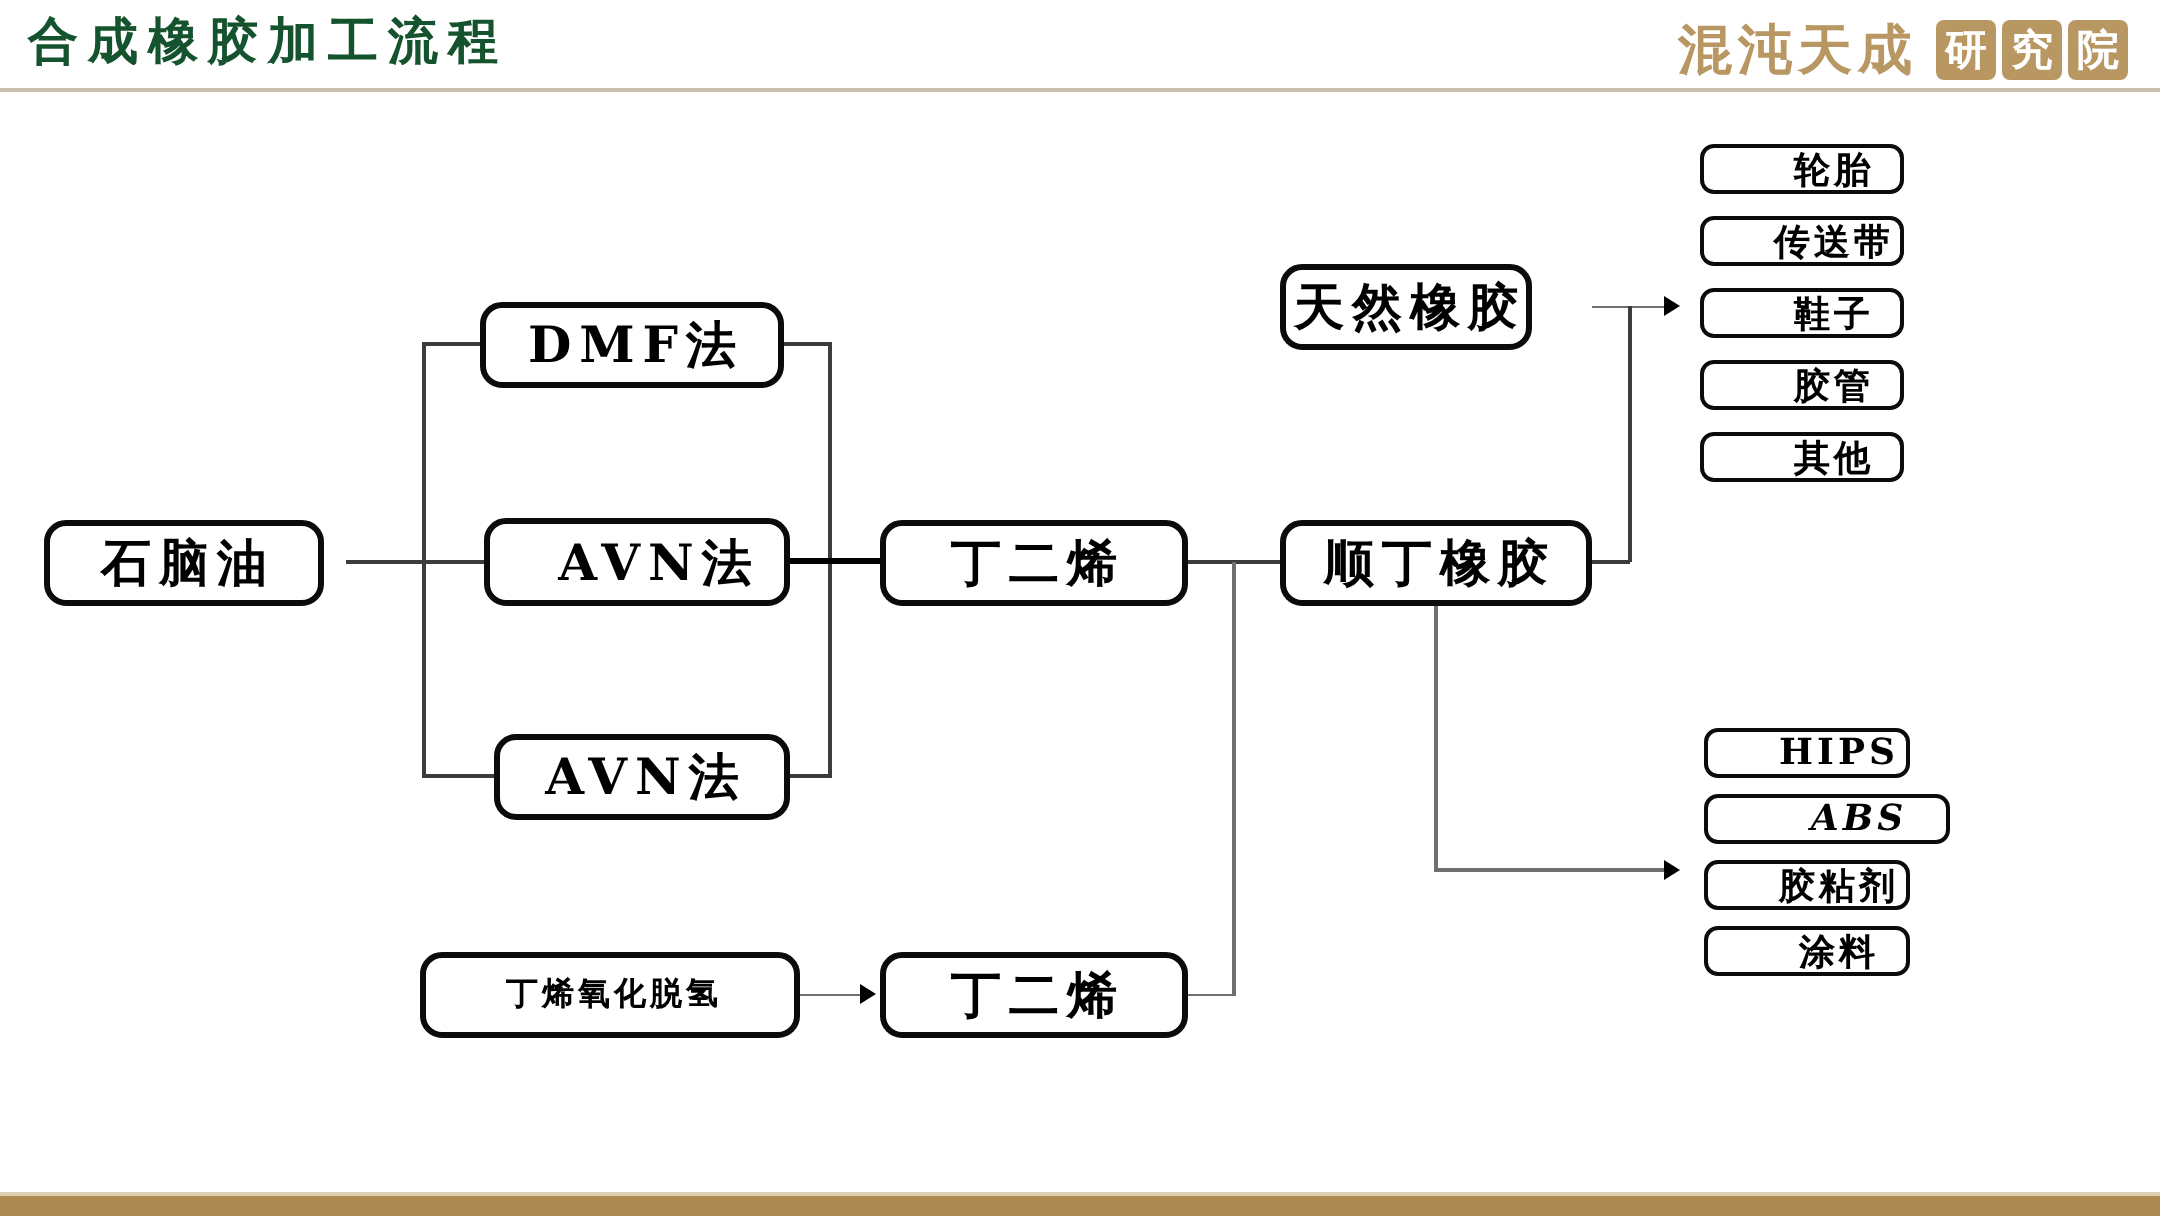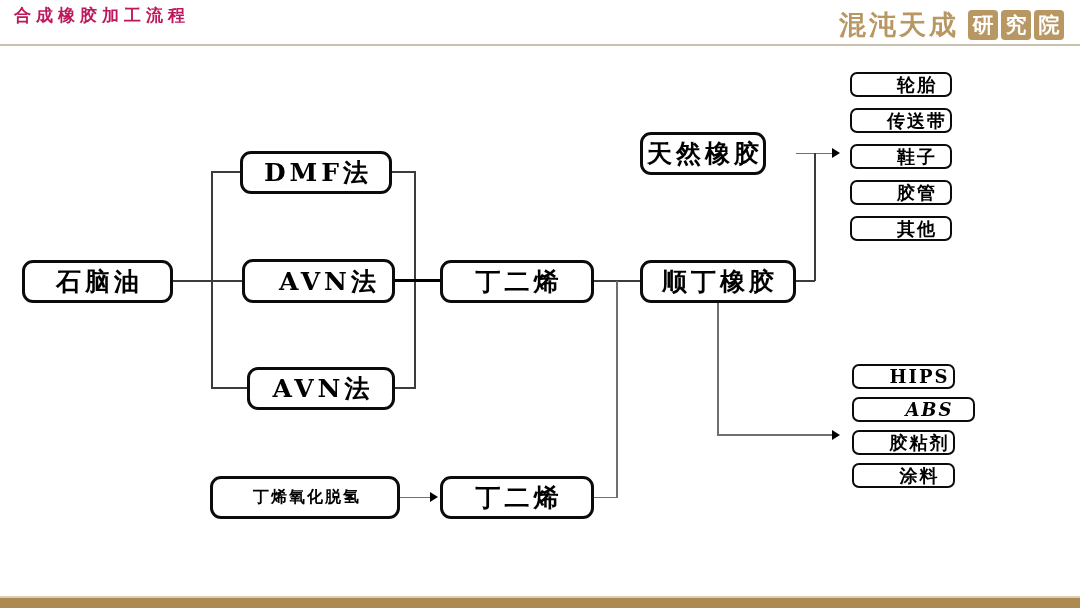--- a/index.html
+++ b/index.html
@@ -4,22 +4,22 @@
 <style>
   html,body { margin:0; padding:0; background:#ffffff; }
   .page {
     position:relative; width:1080px; height:608px; background:#ffffff;
     overflow:hidden; font-family:"Liberation Sans", sans-serif;
   }
   
   .title {
     position:absolute; left:14px; top:4px; margin:0;
     font-family:"DejaVu Serif", serif;
-    font-size:17px; font-weight:bold; letter-spacing:5px;
-    color:#be185d;
+    font-size:25px; font-weight:bold; letter-spacing:5px;
+    color:#14532d;
   }
   .hr-top {
     position:absolute; left:0; top:44px; width:1080px; height:2px;
     background:#c9c0ae;
   }
   .logo {
     position:absolute; right:16px; top:8px; height:34px;
     display:flex; align-items:center;
     font-family:"DejaVu Serif", serif;
     color:#b89763; font-weight:bold;
@@ -87,21 +87,21 @@
   <div class="ln light" style="left:400px;top:496.5px;width:31px;height:1.5px;"></div>
   <div class="ar" style="left:430px;top:492px;"></div>
   <div class="ln light" style="left:796px;top:152.5px;width:37px;height:1.5px;"></div>
   <div class="ar" style="left:832px;top:148px;"></div>
   <div class="ln" style="left:814px;top:153px;width:1.5px;height:128px;"></div>
   <div class="ln" style="left:796px;top:280px;width:19px;height:1.5px;"></div>
   <div class="ln light" style="left:717px;top:302px;width:1.5px;height:133px;"></div>
   <div class="ln light" style="left:717px;top:434px;width:116px;height:1.5px;"></div>
   <div class="ar" style="left:832px;top:430px;"></div>
 
-  <div class="node" style="left:22px;top:260px;width:151px;height:43px;">
+  <div class="node" style="left:22px;top:260px;width:140px;height:43px;">
     <span class="lbl">石脑油</span>
   </div>
   <div class="node" style="left:240px;top:151px;width:152px;height:43px;">
     <span class="lbl">DMF法</span>
   </div>
   <div class="node" style="left:242px;top:259px;width:153px;height:44px;padding-left:18px;">
     <span class="lbl">AVN法</span>
   </div>
   <div class="node" style="left:247px;top:367px;width:148px;height:43px;">
     <span class="lbl">AVN法</span>

